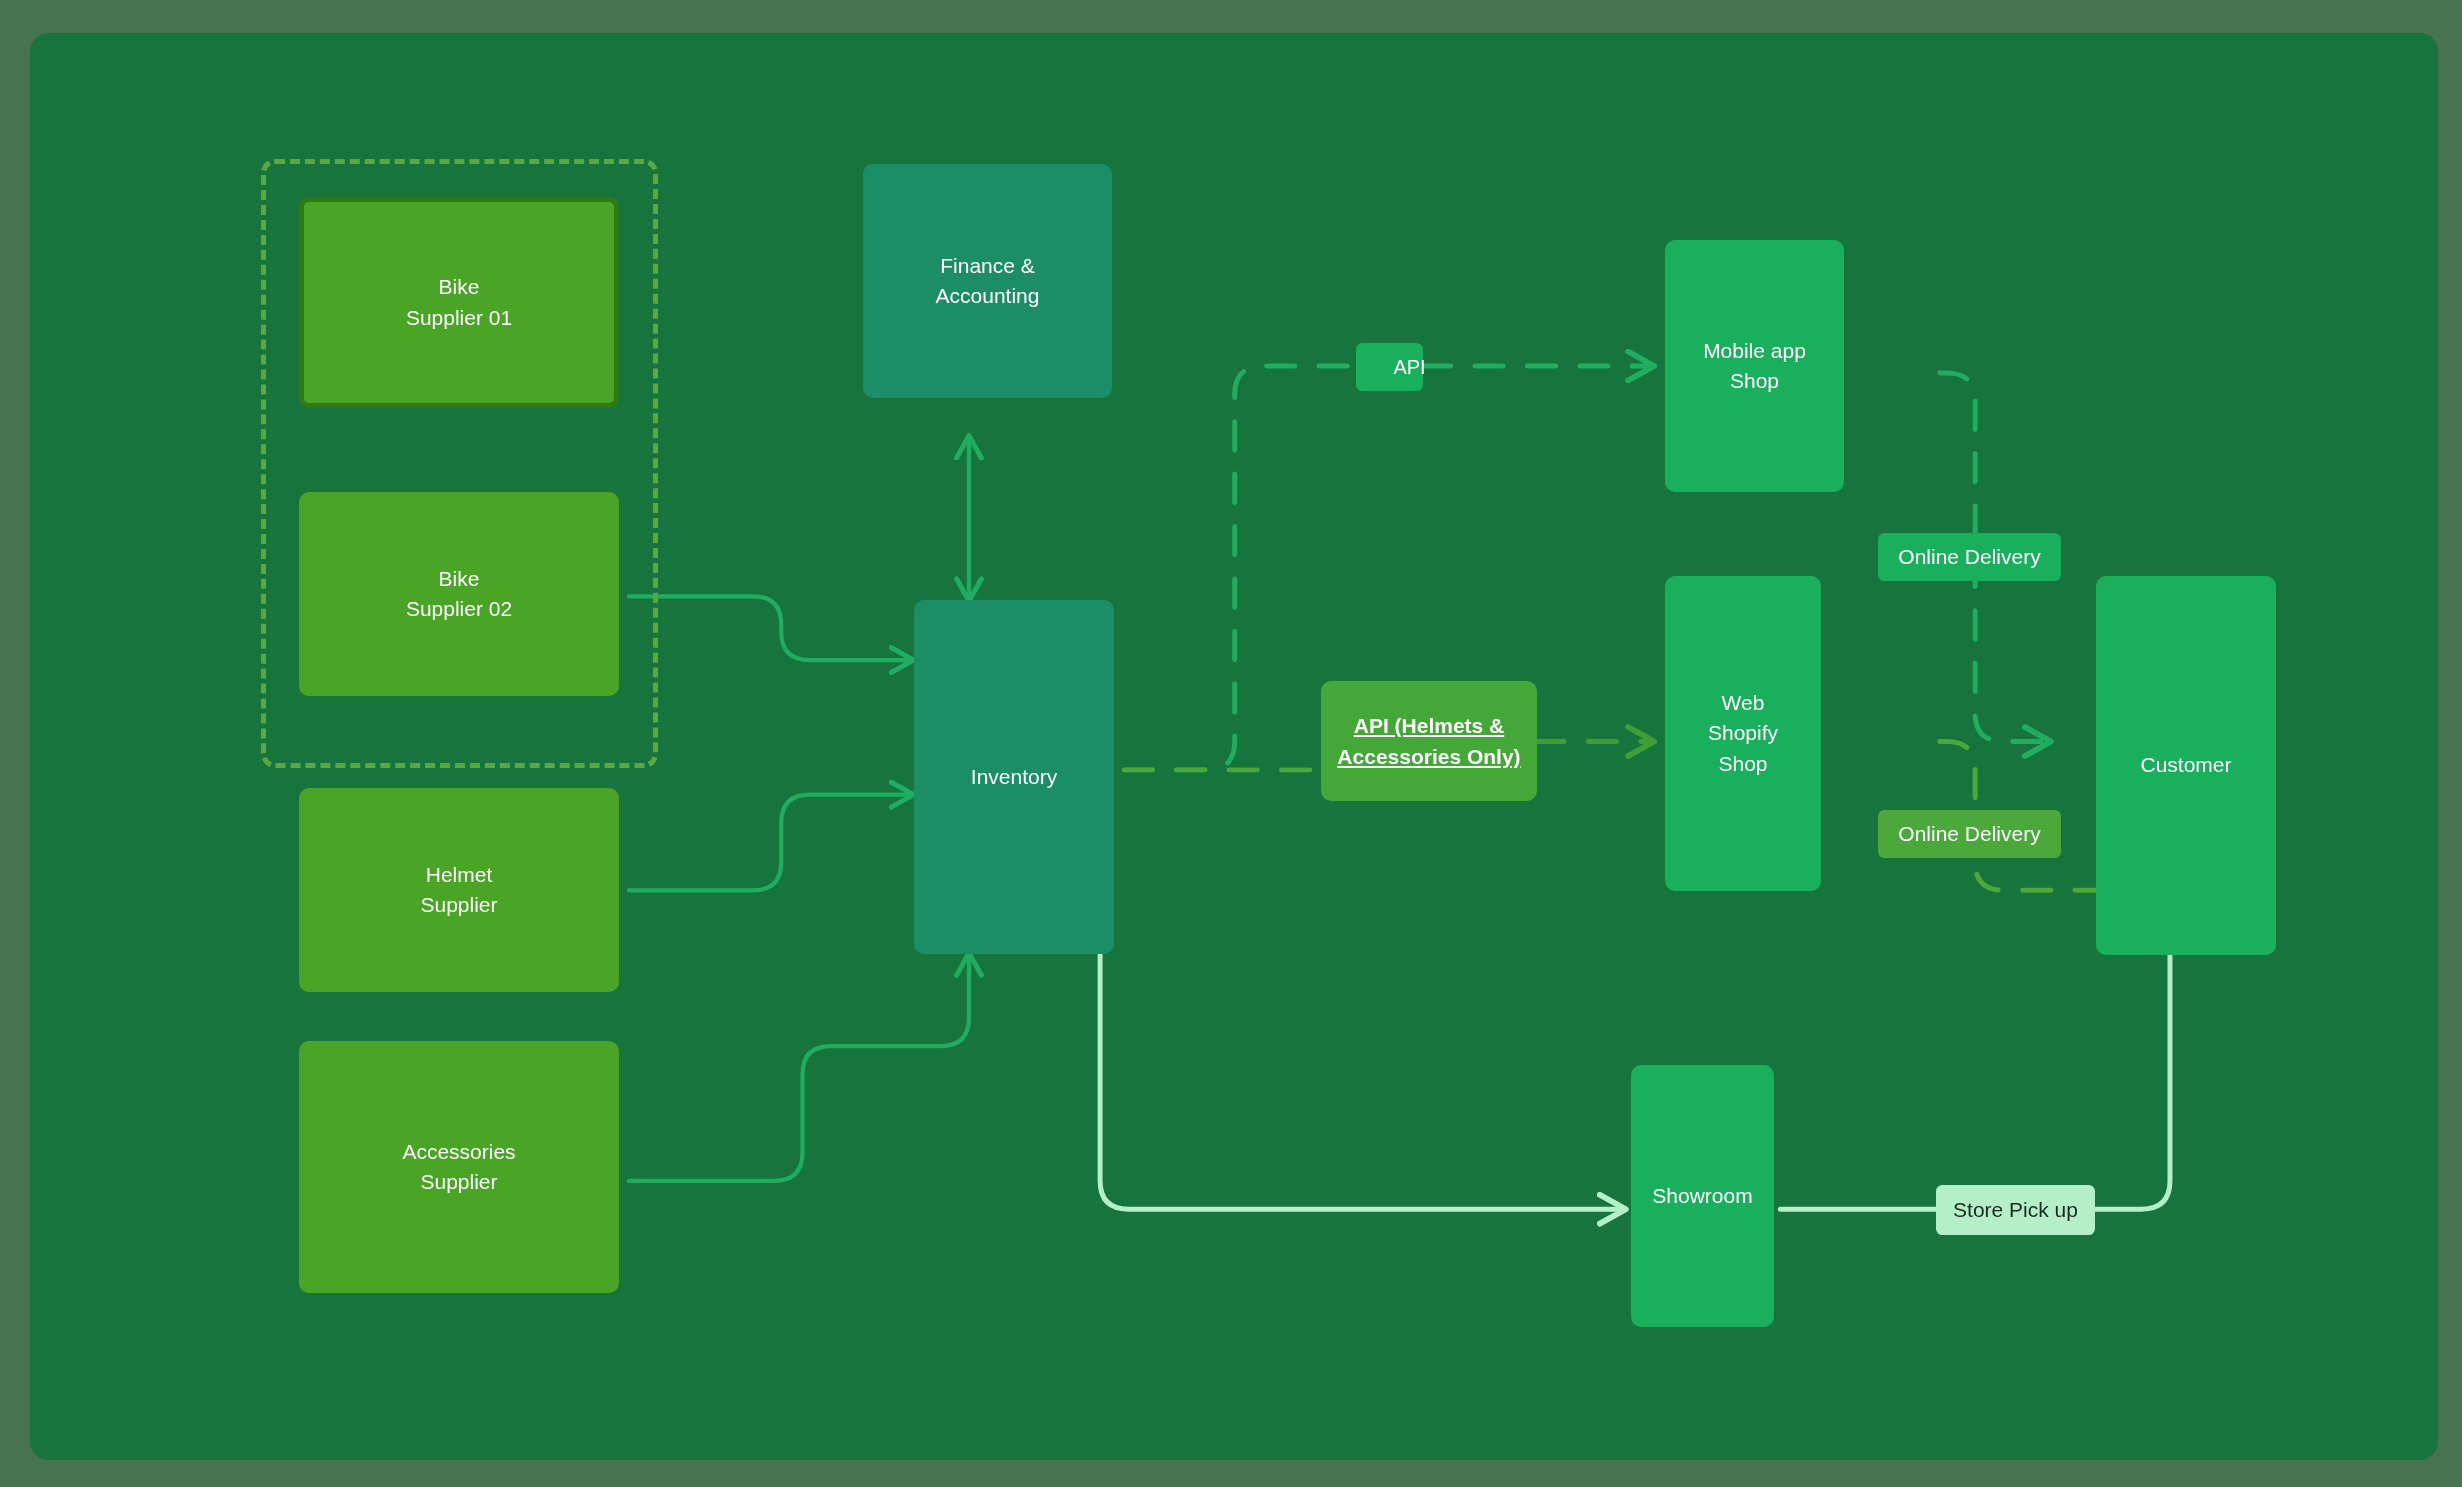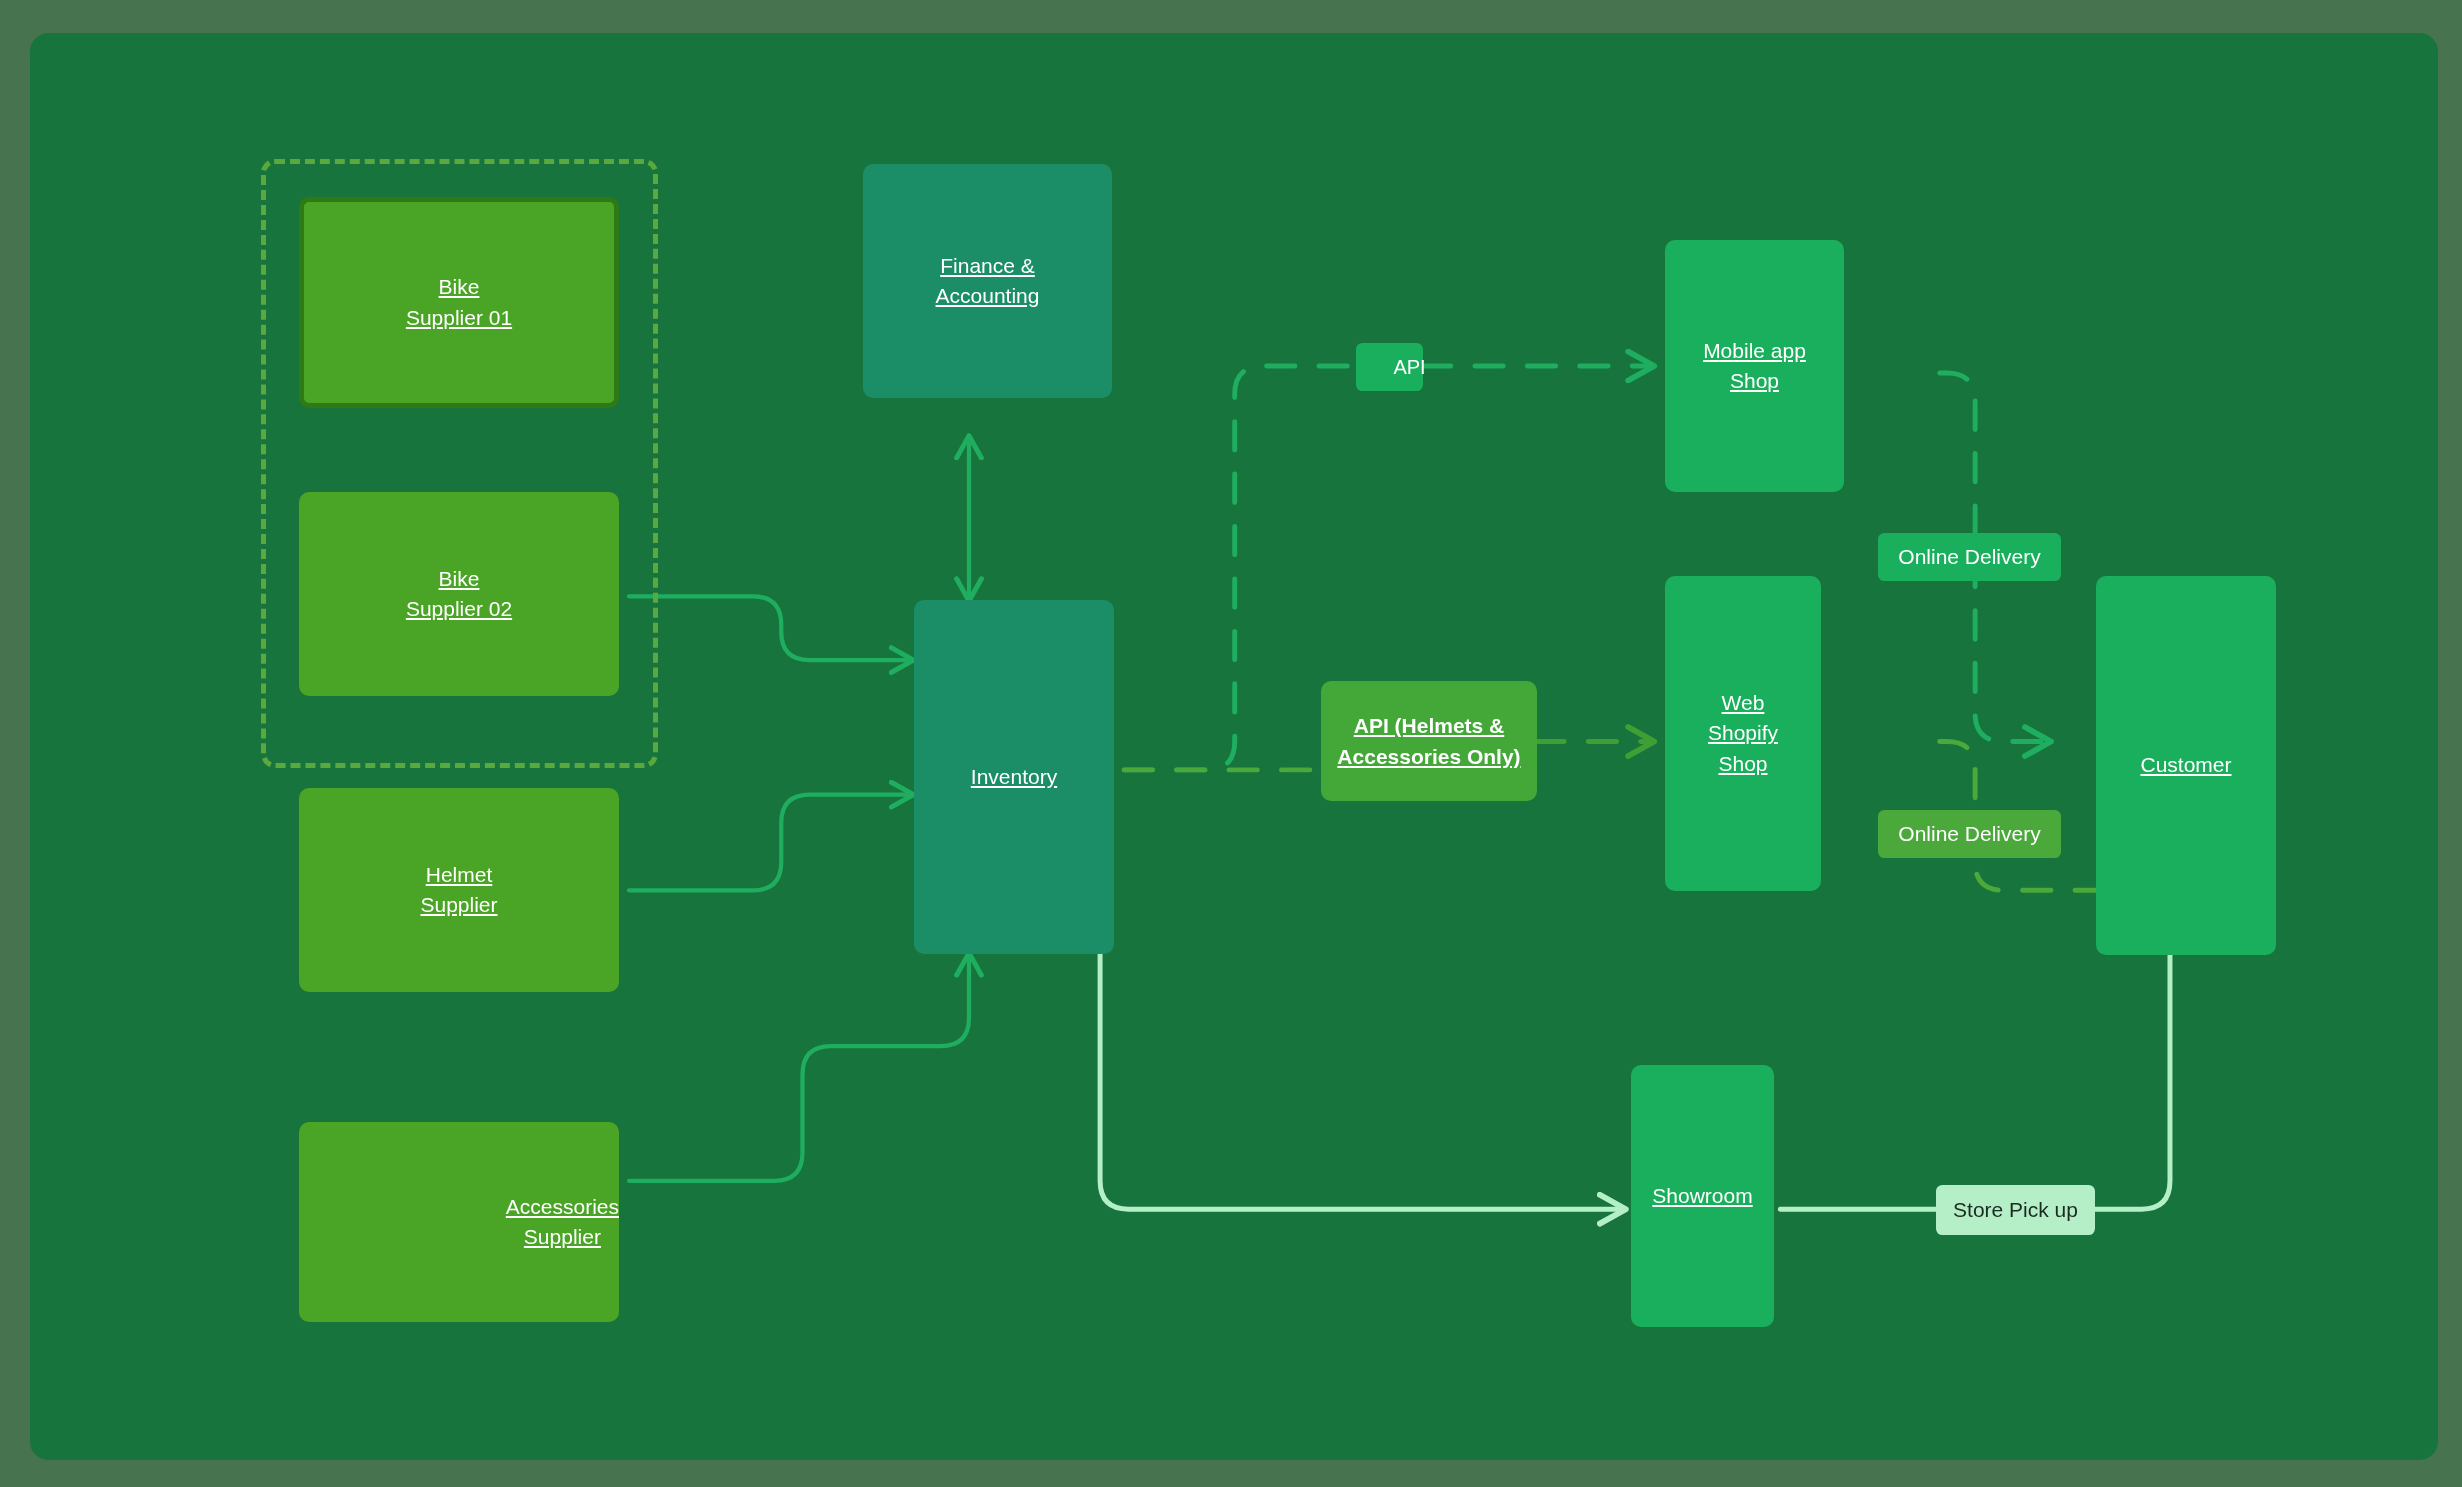--- a/index.html
+++ b/index.html
@@ -9,21 +9,21 @@
 
   #canvas{
     position:absolute;left:30px;top:33px;width:2408px;height:1427px;
     background:#17743d;border-radius:18.4px;overflow:hidden;
   }
 
   svg#wires{position:absolute;left:0;top:0;width:2408px;height:1427px;pointer-events:none;}
 
   .node{
     position:absolute;border-radius:10px;display:flex;align-items:center;justify-content:center;
-    text-align:center;color:#ffffff;line-height:1.45;box-sizing:border-box;text-decoration:underline;
+    text-align:center;color:#ffffff;line-height:1.45;box-sizing:border-box;
   }
   .node .lbl{white-space:pre-line;}
 
   .supplier{background:#4aa526;font-size:21px;}
   .supplier-selected{border:5px solid #2f7a14;}
 
   .teal{background:#1b8e68;font-size:21px;}
   .brightgreen{background:#1aaf5d;font-size:21px;}
 
   .group-dashed{
@@ -96,21 +96,21 @@
     <div class="node supplier" style="left:269px;top:459px;width:320px;height:204px;">
       <span class="lbl">Bike
 Supplier 02</span>
     </div>
 
     <div class="node supplier" style="left:269px;top:755px;width:320px;height:204px;">
       <span class="lbl">Helmet
 Supplier</span>
     </div>
 
-    <div class="node supplier" style="left:269px;top:1089px;width:320px;height:200px;justify-content:flex-end;">
+    <div class="node supplier" style="left:269px;top:1008px;width:320px;height:252px;">
       <span class="lbl">Accessories
 Supplier</span>
     </div>
 
     <div class="node teal" style="left:833px;top:131px;width:249px;height:234px;">
       <span class="lbl">Finance &amp;
 Accounting</span>
     </div>
 
     <div class="node teal" style="left:884px;top:567px;width:200px;height:354px;text-align:center;">

